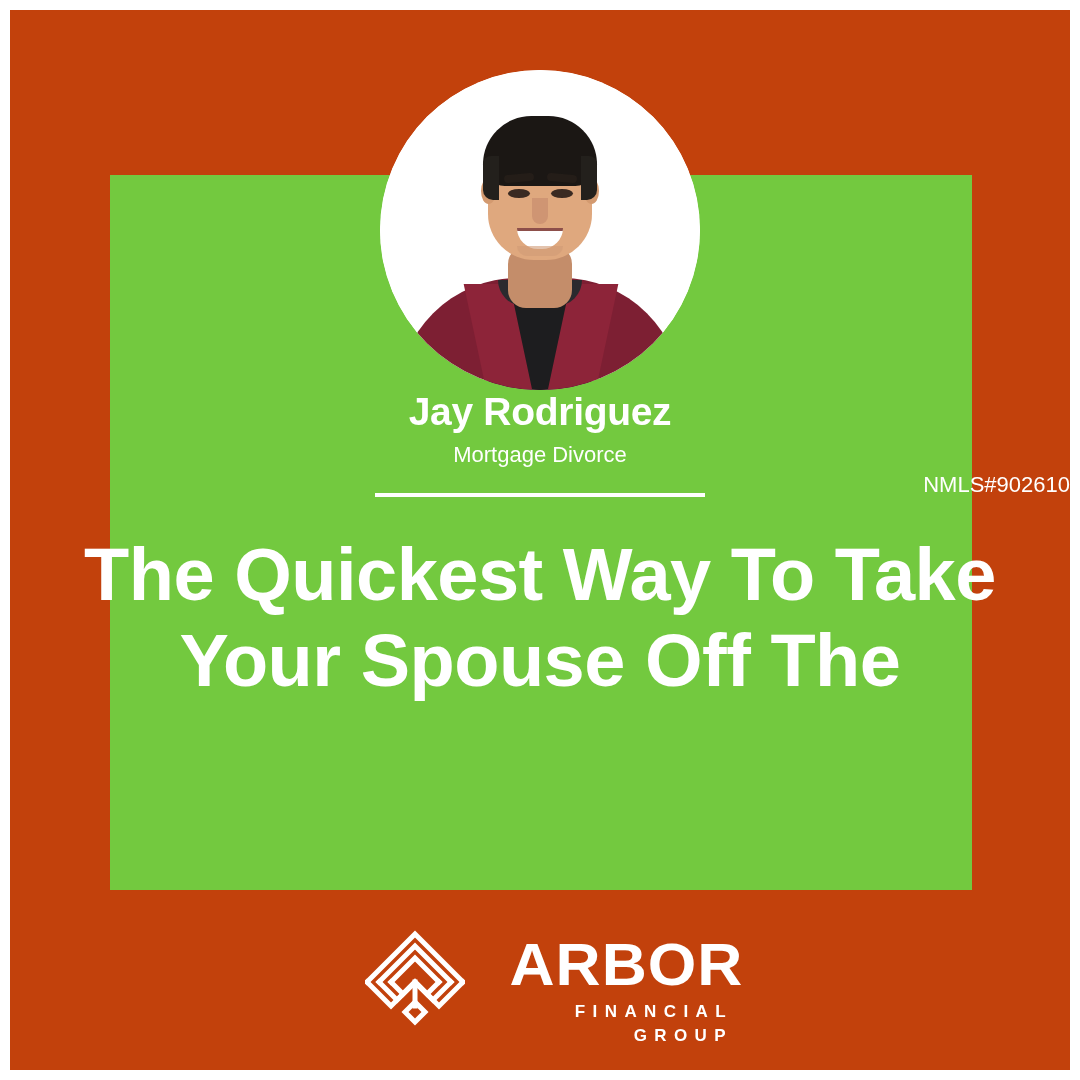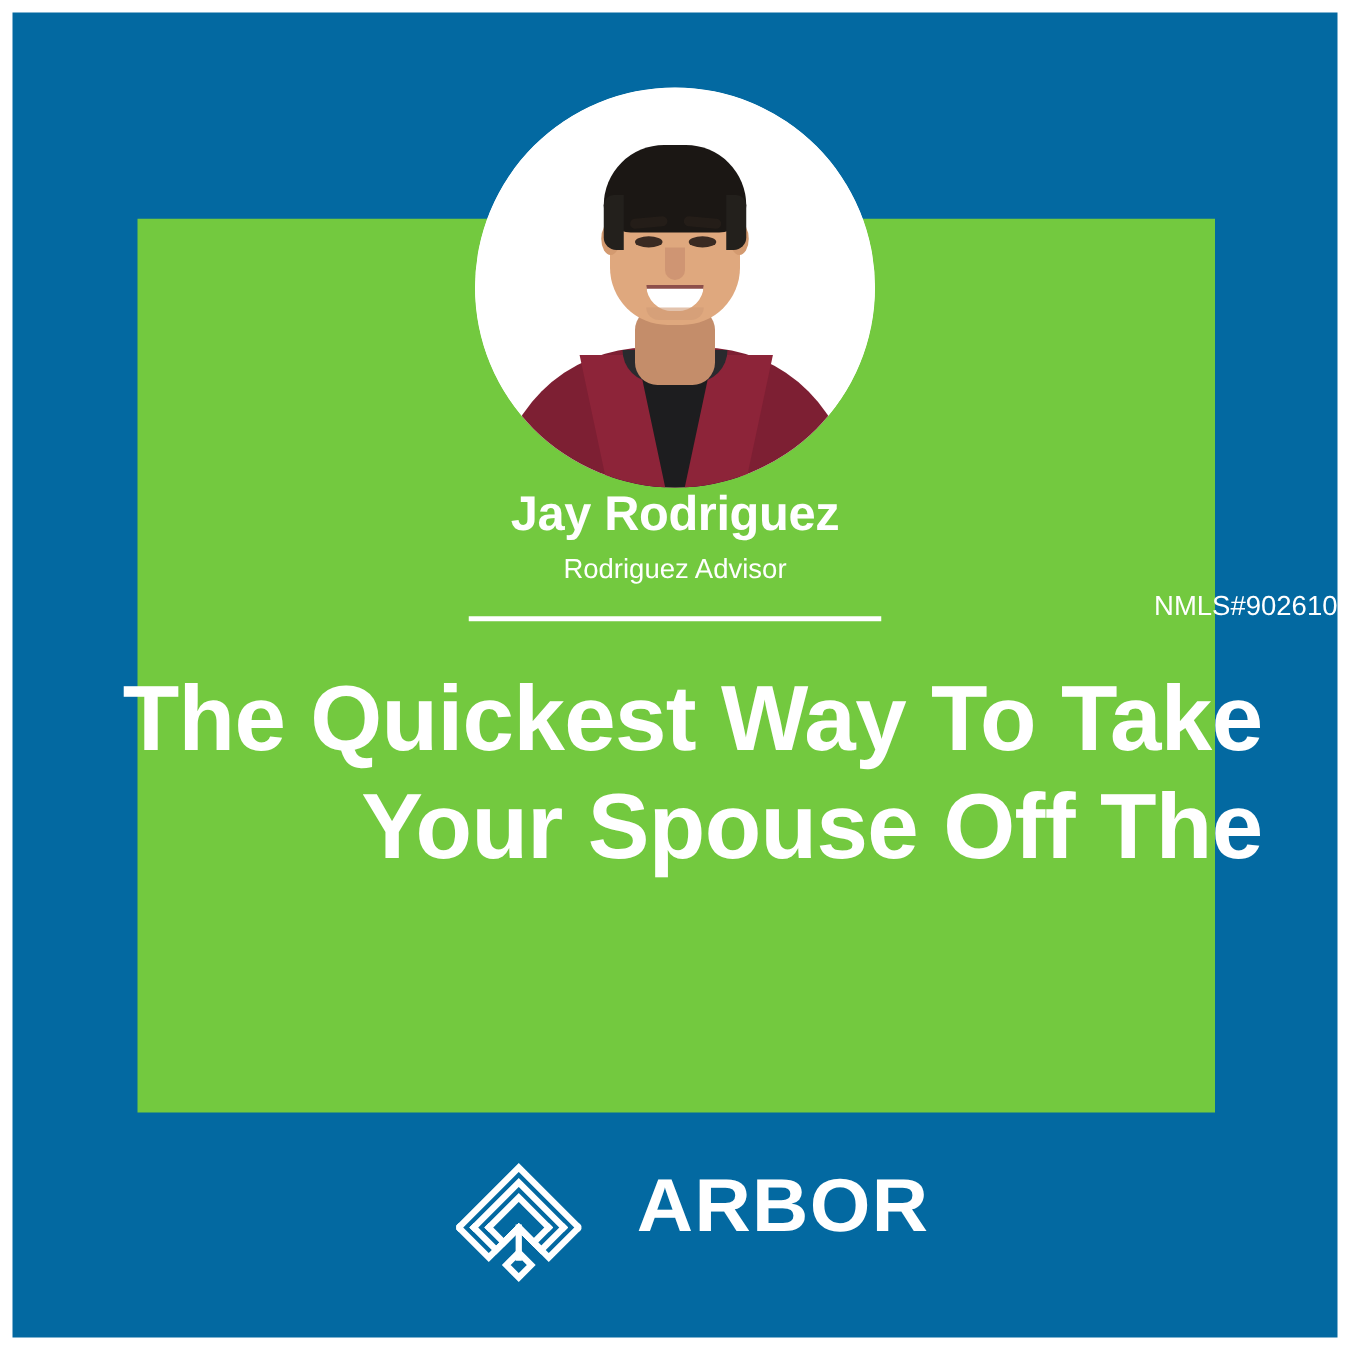--- a/index.html
+++ b/index.html
@@ -22,21 +22,21 @@
     box-sizing: border-box;
   }
 
   
   #green-card {
     position: absolute;
     left: 10px;
     top: 10px;
     width: 1060px;
     height: 1060px;
-    background: #0369a1;
+    background: #c2410c;
     overflow: hidden;
   }
 
   
   #inner-panel {
     position: absolute;
     left: 100px;   
     top: 165px;    
     width: 862px;
     height: 715px;
@@ -183,21 +183,21 @@
     height: 4px;
     background: #ffffff;
   }
 
   
   #headline {
     position: absolute;
     left: 60px;
     top: 522px;
     width: 940px;
-    text-align: right;
+    text-align: center;
     color: #ffffff;
     font-size: 74px;
     font-weight: 700;
     line-height: 86px;
     letter-spacing: -0.5px;
   }
   #headline .hl-line { display: block; white-space: nowrap; }
 
   
   #logo {
@@ -265,21 +265,21 @@
         <div class="pp pp-eye-l"></div>
         <div class="pp pp-eye-r"></div>
         <div class="pp pp-nose"></div>
         <div class="pp pp-mouth"></div>
         <div class="pp pp-chin-shadow"></div>
       </div>
     </div>
 
     <div id="identity">
       <div id="advisor-name">Jay Rodriguez</div>
-      <div id="advisor-title">Rodriguez Advisor</div>
+      <div id="advisor-title">Mortgage Divorce</div>
       <div id="advisor-nmls">NMLS#902610</div>
       <div id="divider"></div>
     </div>
 
     <div id="headline">
       <span class="hl-line">The Quickest Way To Take</span>
       <span class="hl-line">Your Spouse Off The</span>
     </div>
 
     <div id="logo">
@@ -290,17 +290,18 @@
           <polyline points="14,52 50,16 86,52"></polyline>
           <polyline points="14,52 32,70 50,52 68,70 86,52"></polyline>
           <polyline points="26,52 50,28 74,52"></polyline>
           <polyline points="26,52 38,64 50,52 62,64 74,52"></polyline>
           <line x1="50" y1="52" x2="50" y2="76"></line>
           <polygon points="50,72 60,82 50,92 40,82"></polygon>
         </g>
       </svg>
       <div id="logo-words">
         <div id="logo-arbor">ARBOR</div>
+        <div id="logo-sub">FINANCIAL GROUP</div>
       </div>
     </div>
 
   </div>
 </div>
 
 </body></html>

